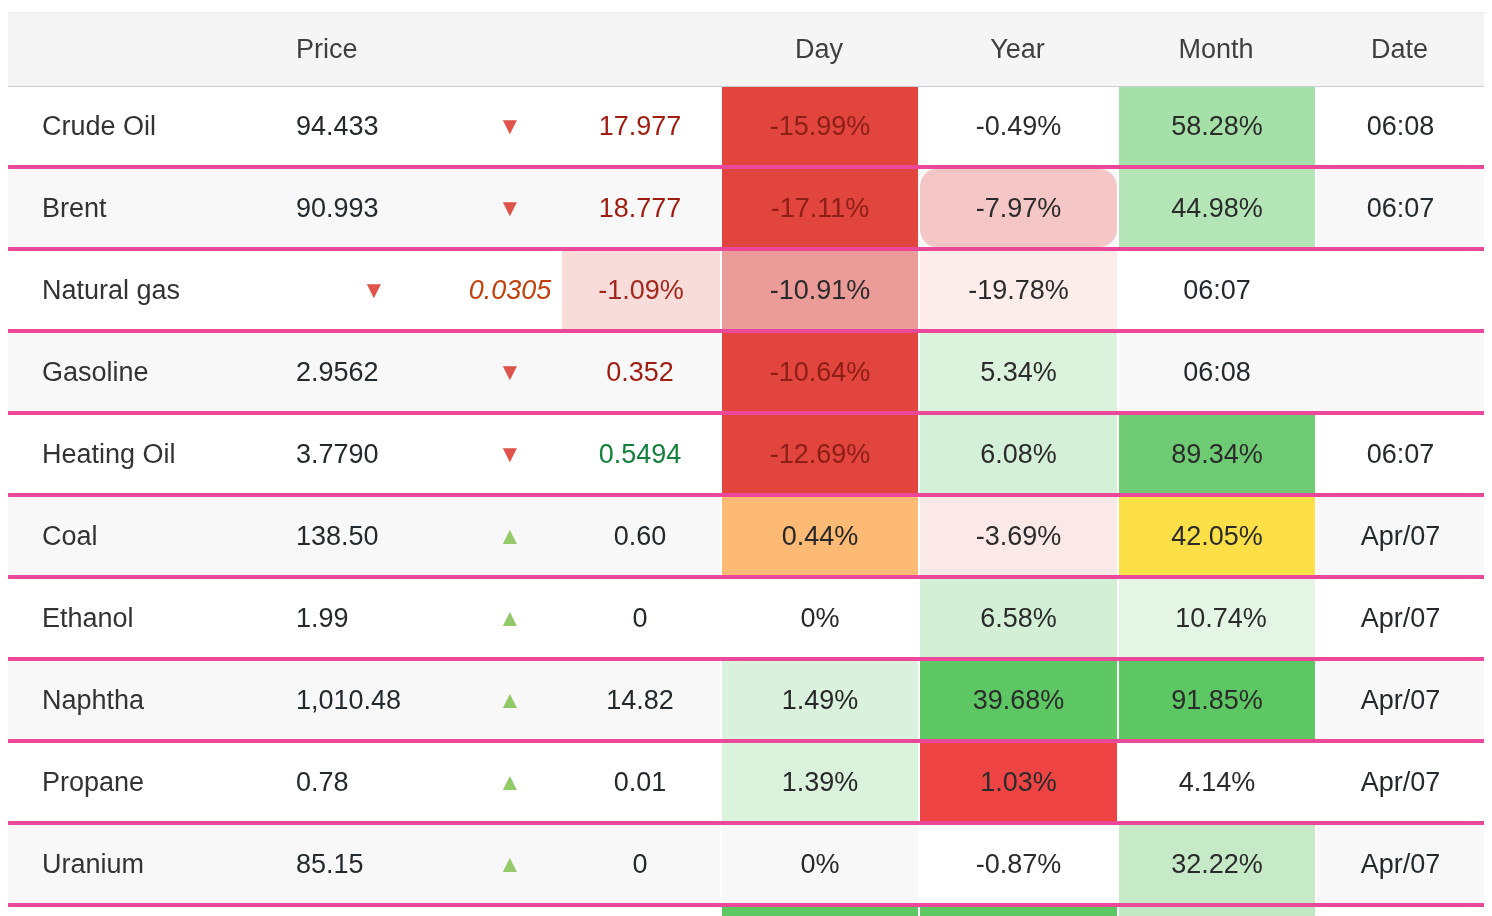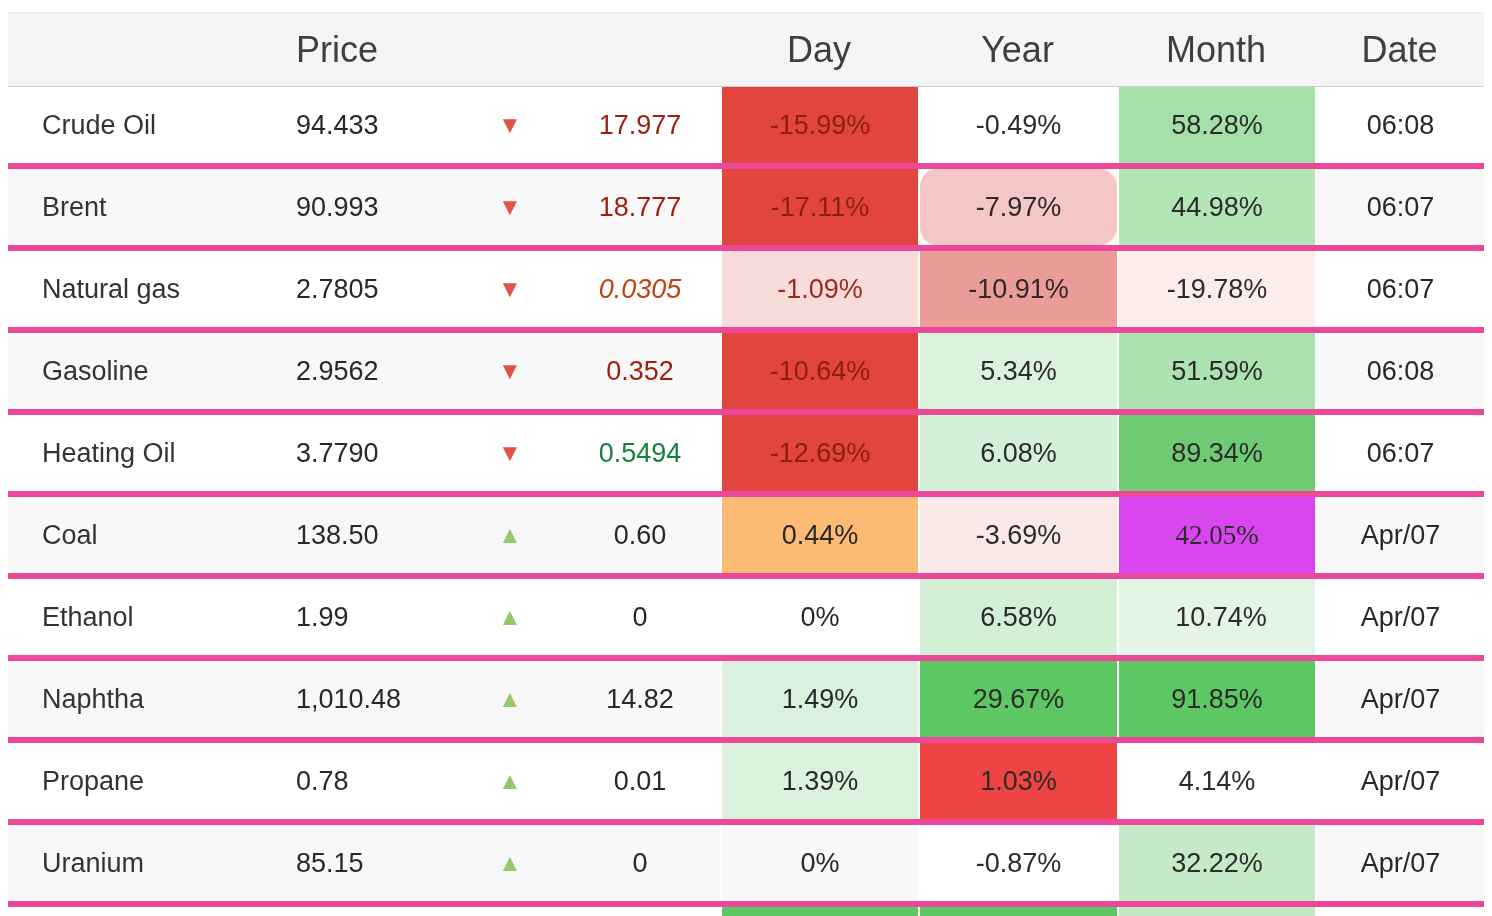--- a/index.html
+++ b/index.html
@@ -14,24 +14,24 @@
     grid-template-columns:280px 172px 100px 160px 198px 199px 198px 169px;
     width:1476px;box-sizing:border-box;
   }
   .hrow{
     height:75px;background:#f5f5f5;
     border-top:1px solid #ebeced;
     border-bottom:1px solid #c9ced5;
   }
   .hcell{
     display:flex;align-items:center;justify-content:center;
-    font-size:36px;color:#3f3f3f;
+    font-size:27px;color:#3f3f3f;
   }
   .hcell.left{justify-content:flex-start;padding-left:8px;box-sizing:border-box;}
-  .row{height:82px;border-bottom:6px solid #ec4899;box-sizing:border-box;}
+  .row{height:82px;border-bottom:4px solid #ec4899;box-sizing:border-box;}
   .row.stripe{background:#f8f8f8;}
   .row.partial{height:82px;}
   .cell{
     display:flex;align-items:center;height:100%;
     font-size:27px;color:#2b2b2b;box-sizing:border-box;
   }
   .c-name{padding-left:34px;color:#333333;cursor:pointer;}
   .c-price{padding-left:8px;color:#24292e;}
   .c-arrow{justify-content:center;}
   .c-change{justify-content:center;}
@@ -76,41 +76,39 @@
       </div>
     <div class="cell c-change" style="color: rgb(158, 28, 16);">18.777</div>
     <div class="cell c-day" style="background-color: rgb(226, 68, 62); color: rgb(139, 31, 21);">-17.11%</div>
     <div class="cell c-month" style="background-color: rgb(244, 198, 198); border-radius: 18px;">-7.97%</div>
     <div class="cell c-year" style="background-color: rgb(180, 229, 183);">44.98%</div>
     <div class="cell c-date">06:07</div>
   </div>
 
   <div class="grid-row row">
     <div class="cell c-name">Natural gas</div>
-    <div class="cell c-price">2.7805</div>
     <div class="cell c-arrow">
         <span class="arr" style="color: rgb(224, 83, 74);">▼</span>
       </div>
     <div class="cell c-change" style="color: #c2410c; font-style: italic;">0.0305</div>
     <div class="cell c-day" style="background-color: rgb(248, 220, 218); color: rgb(161, 40, 28);">-1.09%</div>
     <div class="cell c-month" style="background-color: rgb(236, 156, 152);">-10.91%</div>
     <div class="cell c-year" style="background-color: rgb(252, 236, 234);">-19.78%</div>
     <div class="cell c-date">06:07</div>
   </div>
 
   <div class="grid-row row stripe">
     <div class="cell c-name">Gasoline</div>
     <div class="cell c-price">2.9562</div>
     <div class="cell c-arrow">
         <span class="arr" style="color: rgb(224, 83, 74);">▼</span>
       </div>
     <div class="cell c-change" style="color: rgb(158, 28, 16);">0.352</div>
     <div class="cell c-day" style="background-color: rgb(226, 68, 62); color: rgb(139, 31, 21);">-10.64%</div>
     <div class="cell c-month" style="background-color: rgb(219, 242, 221);">5.34%</div>
-    <div class="cell c-year" style="background-color: rgb(171, 226, 175);">51.59%</div>
     <div class="cell c-date">06:08</div>
   </div>
 
   <div class="grid-row row">
     <div class="cell c-name">Heating Oil</div>
     <div class="cell c-price">3.7790</div>
     <div class="cell c-arrow">
         <span class="arr" style="color: rgb(224, 83, 74);">▼</span>
       </div>
     <div class="cell c-change" style="color: #15803d;">0.5494</div>
@@ -122,21 +120,21 @@
 
   <div class="grid-row row stripe">
     <div class="cell c-name">Coal</div>
     <div class="cell c-price">138.50</div>
     <div class="cell c-arrow">
         <span class="arr" style="color: rgb(146, 201, 105);">▲</span>
       </div>
     <div class="cell c-change" style="color: rgb(36, 41, 46);">0.60</div>
     <div class="cell c-day" style="background-color: #fdba74; color: rgb(40, 40, 40);">0.44%</div>
     <div class="cell c-month" style="background-color: rgb(251, 233, 232);">-3.69%</div>
-    <div class="cell c-year" style="background-color: #d946ef; font-family: Liberation Serif, serif;">42.05%</div>
+    <div class="cell c-year" style="background-color: #fde047;">42.05%</div>
     <div class="cell c-date">Apr/07</div>
   </div>
 
   <div class="grid-row row">
     <div class="cell c-name">Ethanol</div>
     <div class="cell c-price">1.99</div>
     <div class="cell c-arrow">
         <span class="arr" style="color: rgb(146, 201, 105);">▲</span>
       </div>
     <div class="cell c-change" style="color: rgb(36, 41, 46);">0</div>
@@ -147,21 +145,21 @@
   </div>
 
   <div class="grid-row row stripe">
     <div class="cell c-name">Naphtha</div>
     <div class="cell c-price">1,010.48</div>
     <div class="cell c-arrow">
         <span class="arr" style="color: rgb(146, 201, 105);">▲</span>
       </div>
     <div class="cell c-change" style="color: rgb(36, 41, 46);">14.82</div>
     <div class="cell c-day" style="background-color: rgb(218, 242, 221); color: rgb(40, 40, 40);">1.49%</div>
-    <div class="cell c-month" style="background-color: rgb(93, 199, 99);">29.67%</div>
+    <div class="cell c-month" style="background-color: rgb(93, 199, 99);">39.68%</div>
     <div class="cell c-year" style="background-color: rgb(93, 199, 99);">91.85%</div>
     <div class="cell c-date">Apr/07</div>
   </div>
 
   <div class="grid-row row">
     <div class="cell c-name">Propane</div>
     <div class="cell c-price">0.78</div>
     <div class="cell c-arrow">
         <span class="arr" style="color: rgb(146, 201, 105);">▲</span>
       </div>

